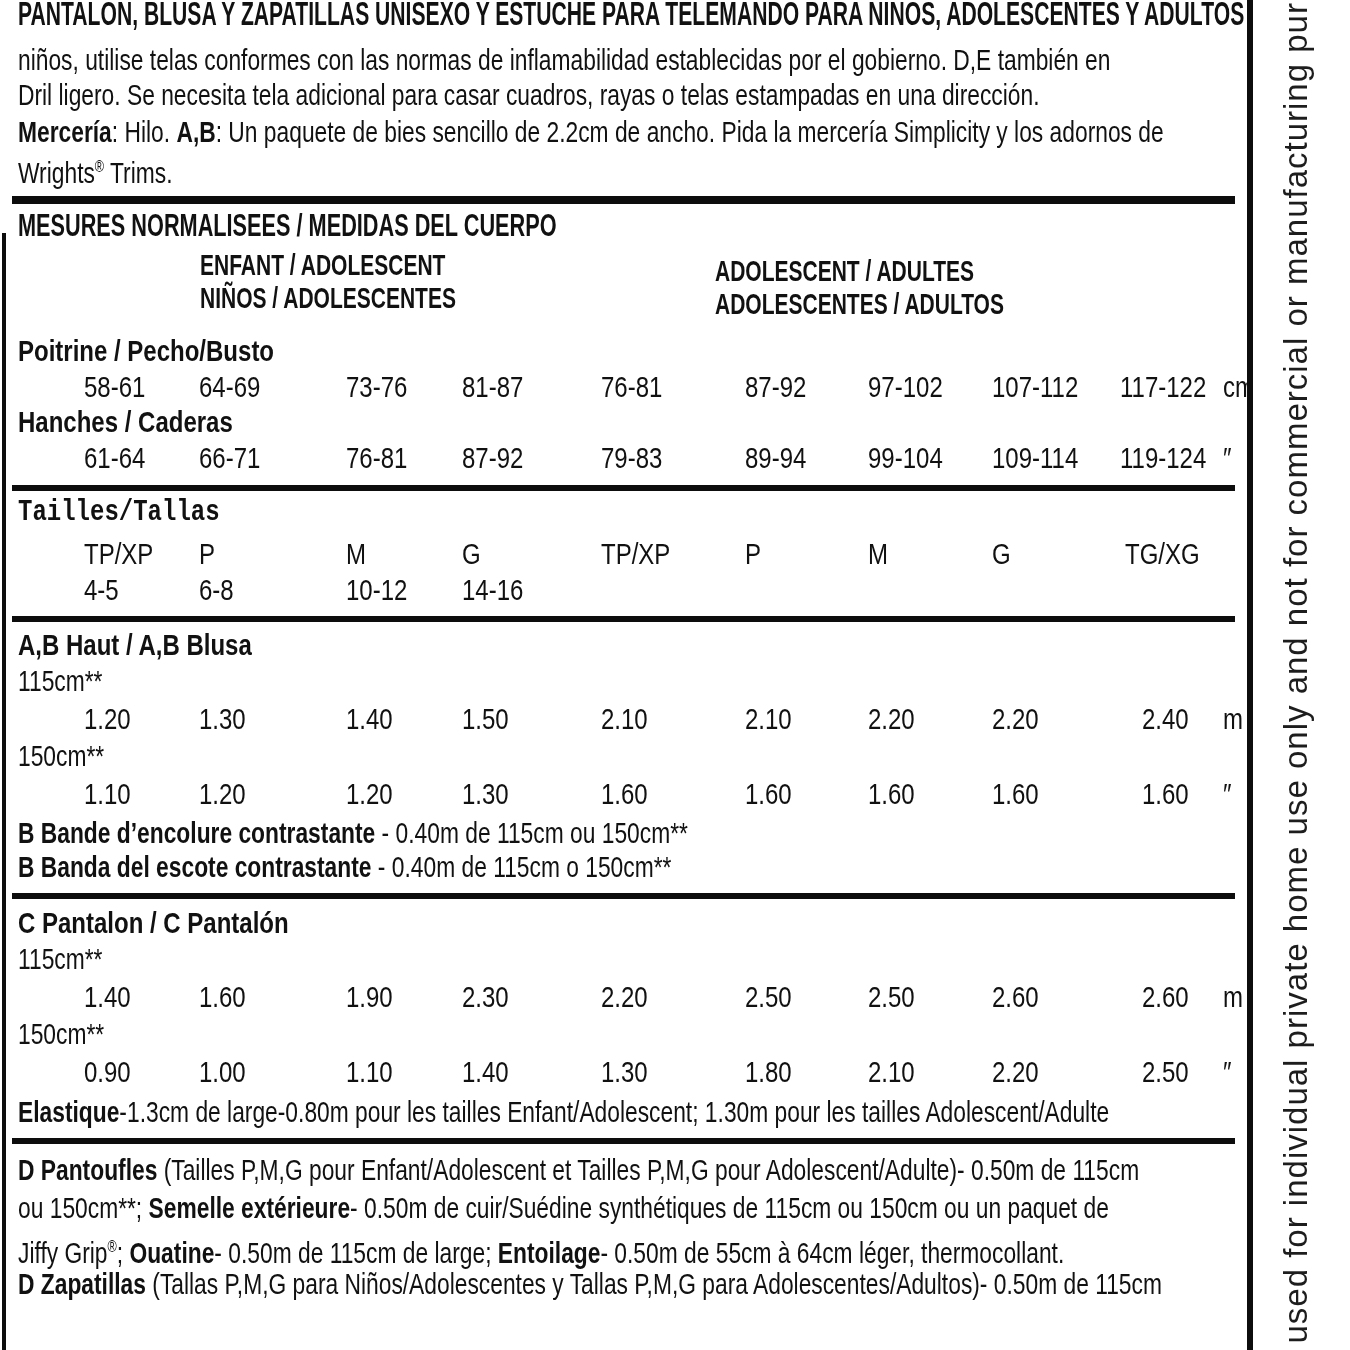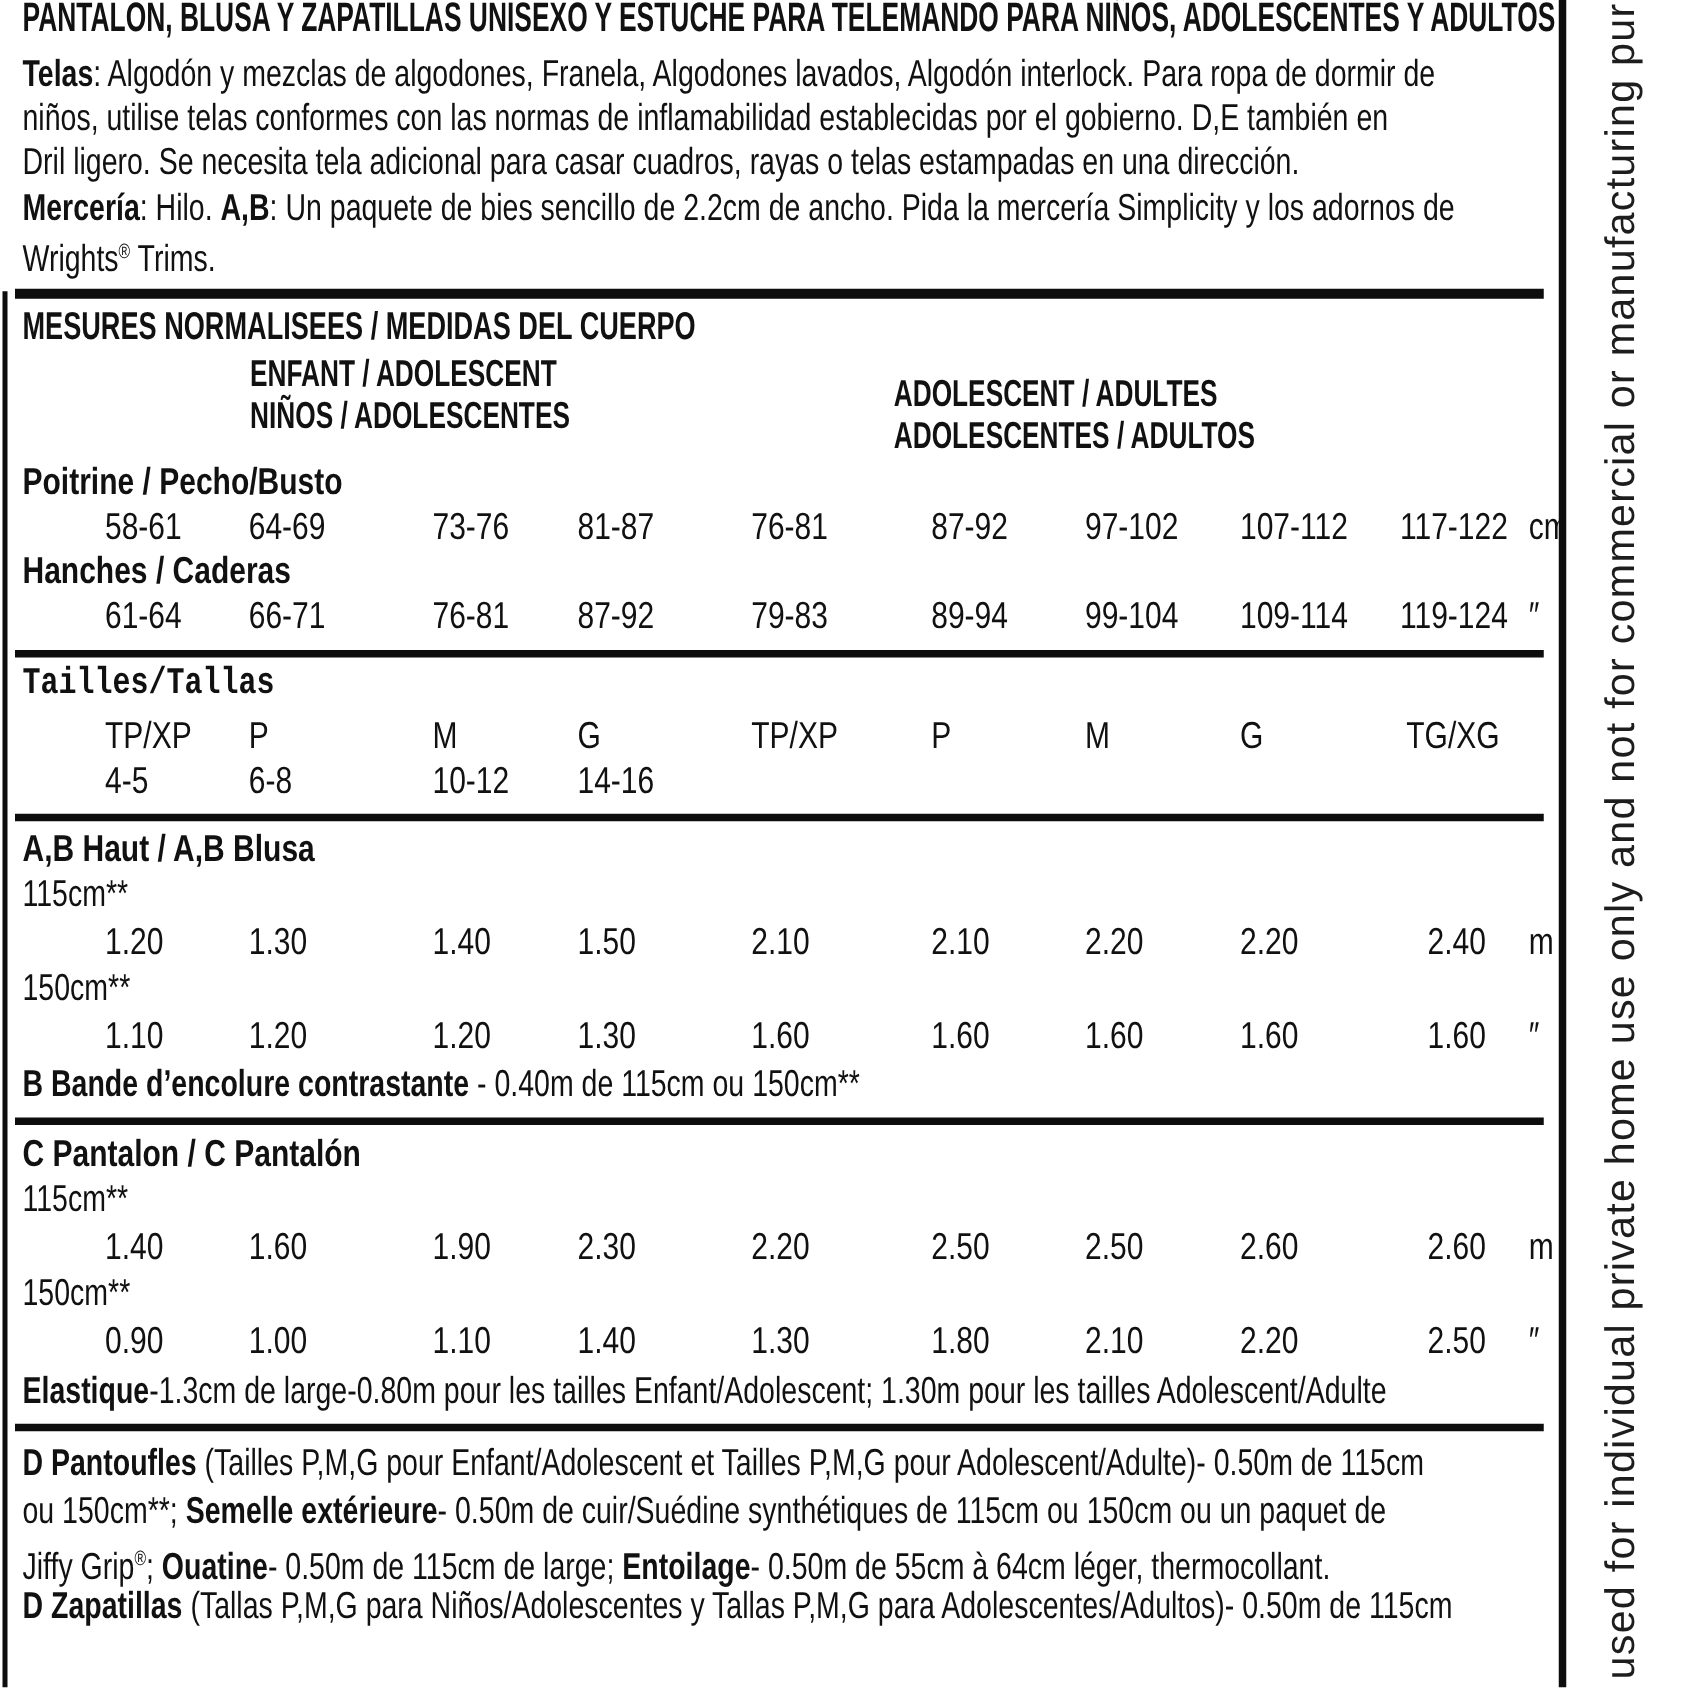--- a/index.html
+++ b/index.html
@@ -40,41 +40,40 @@
   .cells .cell:nth-child(3){width:116px;margin-left:31px;}
   .cells .cell:nth-child(4){width:139px;}
   .cells .cell:nth-child(5){width:144px;}
   .cells .cell:nth-child(6){width:123px;}
   .cells .cell:nth-child(7){width:124px;}
   .cells .cell:nth-child(8){width:128px;}
   .cells .cell:nth-child(9){width:103px;text-align:center;}
   .unit{flex:0 0 auto;width:50px;}
   .hdr-line{position:relative;height:33px;line-height:33px;}
   .hdr-left{position:absolute;left:182px;top:0;}
-  .hdr-right{position:absolute;left:697px;top:16px;}
+  .hdr-right{position:absolute;left:697px;top:6px;}
   
   .page-left-border{position:absolute;left:2px;top:233px;width:4px;height:1117px;background:#0d0d0d;}
   .page-divider{position:absolute;left:1247px;top:0;width:6px;height:1350px;background:#0d0d0d;}
   
   .side-strip{position:absolute;left:1253px;top:0;width:97px;height:1350px;overflow:hidden;}
   .side-text{
     position:absolute;left:24px;bottom:-42px;
     writing-mode:vertical-rl;transform:rotate(180deg);transform-origin:center;
     font-size:33px;color:#1d1d1d;letter-spacing:1px;white-space:nowrap;
   }
 </style>
 </head>
 <body>
 
 <div class="content">
 
   <div class="line h44" style="margin-top:-8px;"><span class="cx-title">PANTALON, BLUSA Y ZAPATILLAS UNISEXO Y ESTUCHE PARA TELEMANDO PARA NIÑOS, ADOLESCENTES Y ADULTOS</span></div>
 
   <div style="margin-top:6px;">
-    <div class="line h35"><span class="cx"><span class="bold">Telas</span><span>: Algodón y mezclas de algodones, Franela, Algodones lavados, Algodón interlock. Para ropa de dormir de</span></span></div>
     <div class="line h35"><span class="cx"><span>niños, utilise telas conformes con las normas de inflamabilidad establecidas por el gobierno. D,E también en</span></span></div>
     <div class="line h35"><span class="cx"><span>Dril ligero. Se necesita tela adicional para casar cuadros, rayas o telas estampadas en una dirección.</span></span></div>
   </div>
 
   <div style="margin-top:2px;">
     <div class="line h35"><span class="cx"><span class="bold">Mercería</span><span>: Hilo. </span><span class="bold">A,B</span><span>: Un paquete de bies sencillo de 2.2cm de ancho. Pida la mercería Simplicity y los adornos de</span></span></div>
     <div class="line h35"><span class="cx"><span>Wrights</span><span class="sup">®</span><span> Trims.</span></span></div>
   </div>
 
   <div class="rule rule-thick" style="margin-top:12px;"></div>
@@ -177,20 +176,21 @@
         <span class="cell"><span class="cx-cell">1.60</span></span>
         <span class="cell"><span class="cx-cell">1.60</span></span>
         <span class="cell"><span class="cx-cell">1.60</span></span>
         <span class="cell"><span class="cx-cell">1.60</span></span>
         <span class="cell"><span class="cx-cell">1.60</span></span>
       </span>
     <span class="unit"><span class="cx-cell">″</span></span>
   </div>
 
   <div class="line h34" style="margin-top:5px;"><span class="cx"><span class="bold">B Bande d’encolure contrastante</span><span> - 0.40m de 115cm ou 150cm**</span></span></div>
+  <div class="line h34"><span class="cx"><span class="bold">B Banda del escote contrastante</span><span> - 0.40m de 115cm o 150cm**</span></span></div>
 
   <div class="rule" style="margin-top:9px;"></div>
 
   <div class="line h33" style="margin-top:7px;"><span class="cx-h">C Pantalon / C Pantalón</span></div>
   <div class="line h33" style="margin-top:3px;"><span class="cx">115cm**</span></div>
   <div class="vrow h35" style="margin-top:4px;">
     <span class="cells">
         <span class="cell"><span class="cx-cell">1.40</span></span>
         <span class="cell"><span class="cx-cell">1.60</span></span>
         <span class="cell"><span class="cx-cell">1.90</span></span>

